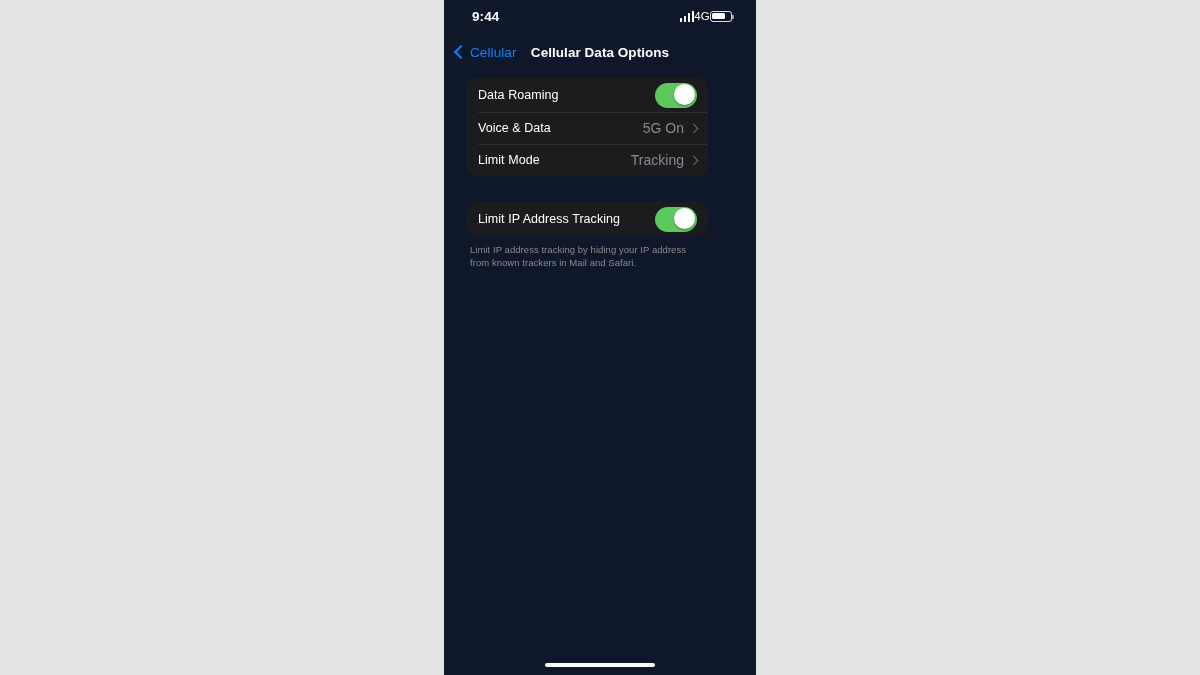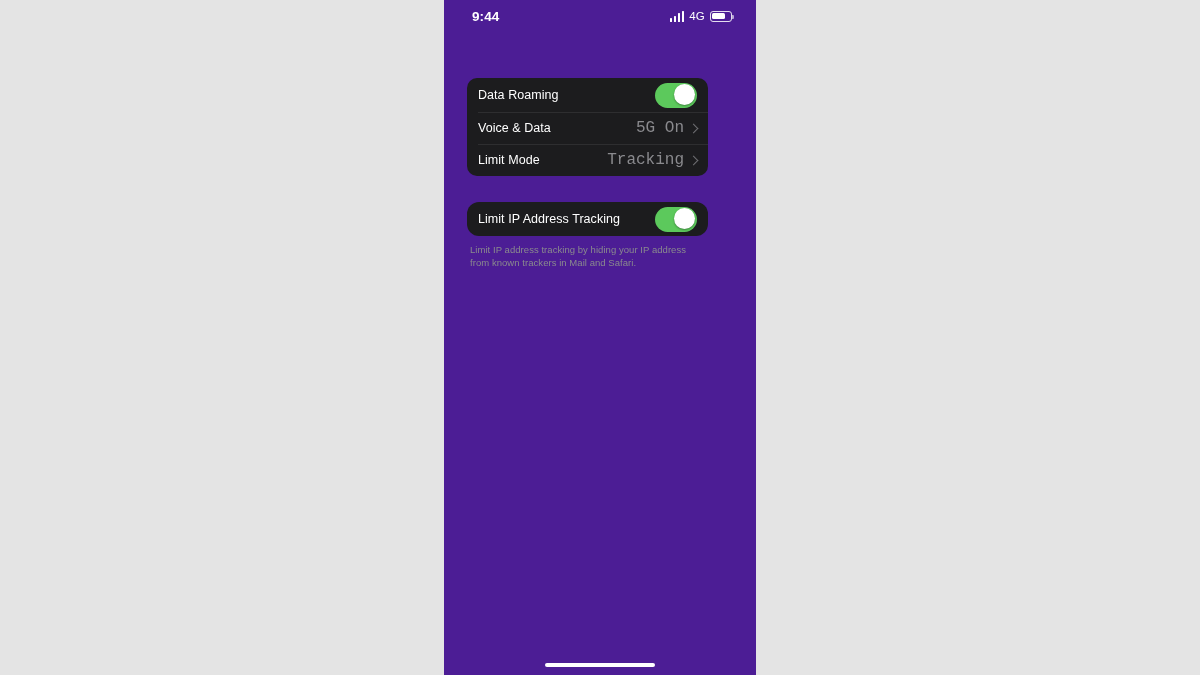--- a/index.html
+++ b/index.html
@@ -15,21 +15,21 @@
     position: relative;
   }
 
   
   .phone {
     position: absolute;
     left: 444px;
     top: 0;
     width: 312px;
     height: 675px;
-    background: #4c1d95;
+    background: #0f172a;
     overflow: hidden;
   }
 
   
   .status-bar {
     position: absolute;
     top: 0;
     left: 0;
     width: 312px;
     height: 32px;
@@ -41,21 +41,20 @@
   }
   .status-time {
     color: #ffffff;
     font-size: 13.5px;
     font-weight: bold;
     letter-spacing: 0.1px;
   }
   .status-right {
     display: flex;
     align-items: center;
-    gap: 5px;
   }
   .signal-bars {
     display: flex;
     align-items: flex-end;
     gap: 1.5px;
     height: 11px;
   }
   .signal-bars i {
     display: block;
     width: 2.5px;
@@ -182,23 +181,22 @@
     background: #2e2e30;
   }
   .row-label {
     color: #ffffff;
     font-size: 12.5px;
     letter-spacing: 0.05px;
     flex: 1;
   }
   .row-value {
     color: #8a8a8e;
-    font-size: 16px;
+    font-size: 14px;
     margin-right: 6px;
-    font-family: Liberation Mono, monospace;
   }
   .chevron-right {
     width: 6px;
     height: 6px;
     border-top: 1.6px solid #6f6f73;
     border-right: 1.6px solid #6f6f73;
     transform: rotate(45deg);
   }
   .toggle-row {
     height: 34px;
@@ -256,20 +254,27 @@
           <i></i>
           <i></i>
       </span>
       <span class="net-label">4G</span>
       <span class="battery">
         <span class="battery-fill"></span>
       </span>
     </span>
   </div>
 
+  <div class="nav-bar">
+    <div class="nav-back">
+      <span class="chevron-left"></span>
+      <span class="nav-back-label">Cellular</span>
+    </div>
+    <div class="nav-title">Cellular Data Options</div>
+  </div>
 
   <div class="content">
 
     <div class="group">
       <div class="row toggle-row">
         <span class="row-label">Data Roaming</span>
         <span class="toggle">
           <span class="knob"></span>
         </span>
       </div>

